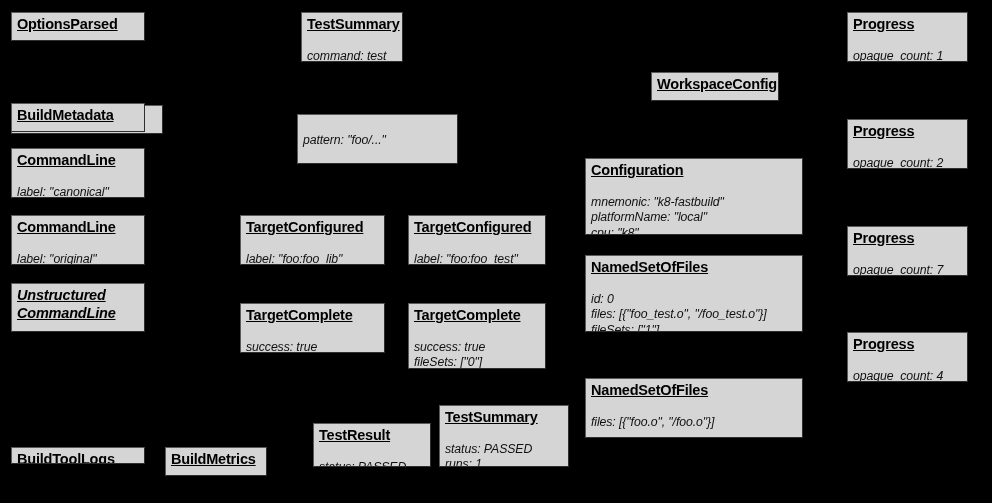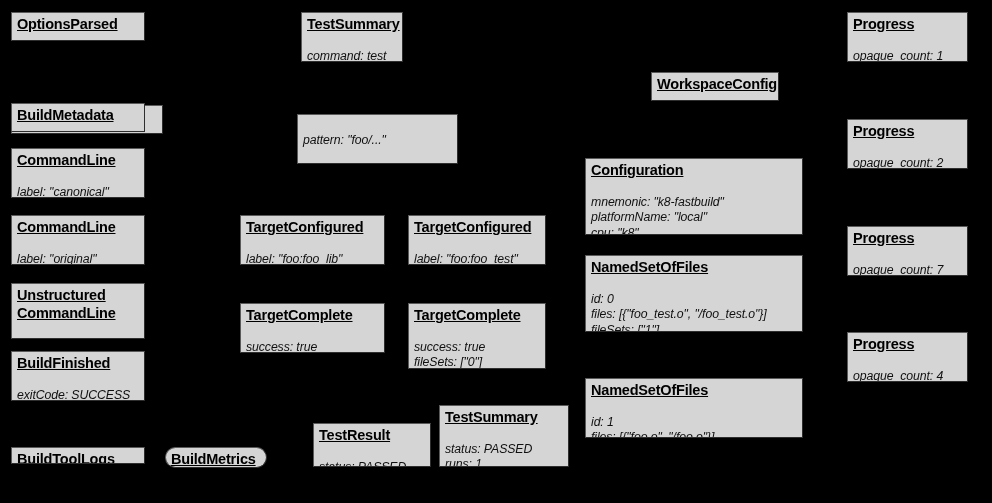--- a/index.html
+++ b/index.html
@@ -171,21 +171,21 @@
     <div class="node" style="left: 585px; top: 255px; width: 218px; height: 77px;">
       <div class="node-title">
         <span class="tline">NamedSetOfFiles</span>
       </div>
       <div class="node-fields">
         <span class="node-field">id: 0</span>
         <span class="node-field">files: [{"foo_test.o", "/foo_test.o"}]</span>
         <span class="node-field">fileSets: ["1"]</span>
       </div>
     </div>
-    <div class="node title-only" style="left: 11px; top: 283px; width: 134px; height: 56px;">
+    <div class="node title-only" style="left: 11px; top: 283px; width: 134px; height: 49px; font-style: italic;">
       <div class="node-title">
         <span class="tline">Unstructured</span>
         <span class="tline">CommandLine</span>
       </div>
     </div>
     <div class="node" style="left: 240px; top: 303px; width: 145px; height: 50px;">
       <div class="node-title">
         <span class="tline">TargetComplete</span>
       </div>
       <div class="node-fields">
@@ -202,34 +202,25 @@
       </div>
     </div>
     <div class="node" style="left: 847px; top: 332px; width: 121px; height: 50px;">
       <div class="node-title">
         <span class="tline">Progress</span>
       </div>
       <div class="node-fields">
         <span class="node-field">opaque_count: 4</span>
       </div>
     </div>
-    <div class="node" style="left: 11px; top: 351px; width: 134px; height: 50px;">
-      <div class="node-title">
-        <span class="tline">BuildFinished</span>
-      </div>
-      <div class="node-fields">
-        <span class="node-field">exitCode: SUCCESS</span>
-      </div>
-    </div>
     <div class="node" style="left: 585px; top: 378px; width: 218px; height: 60px;">
       <div class="node-title">
         <span class="tline">NamedSetOfFiles</span>
       </div>
       <div class="node-fields">
-        <span class="node-field">id: 1</span>
         <span class="node-field">files: [{"foo.o", "/foo.o"}]</span>
       </div>
     </div>
     <div class="node" style="left: 439px; top: 405px; width: 130px; height: 62px;">
       <div class="node-title">
         <span class="tline">TestSummary</span>
       </div>
       <div class="node-fields">
         <span class="node-field">status: PASSED</span>
         <span class="node-field">runs: 1</span>
@@ -241,18 +232,18 @@
       </div>
       <div class="node-fields">
         <span class="node-field">status: PASSED</span>
       </div>
     </div>
     <div class="node title-only" style="left: 11px; top: 447px; width: 134px; height: 17px;">
       <div class="node-title">
         <span class="tline">BuildToolLogs</span>
       </div>
     </div>
-    <div class="node title-only" style="left: 165px; top: 447px; width: 102px; height: 21px; border-radius: 11px;">
+    <div class="node title-only" style="left: 165px; top: 447px; width: 102px; height: 29px;">
       <div class="node-title">
         <span class="tline">BuildMetrics</span>
       </div>
     </div>
   </div>
 
 </body></html>

